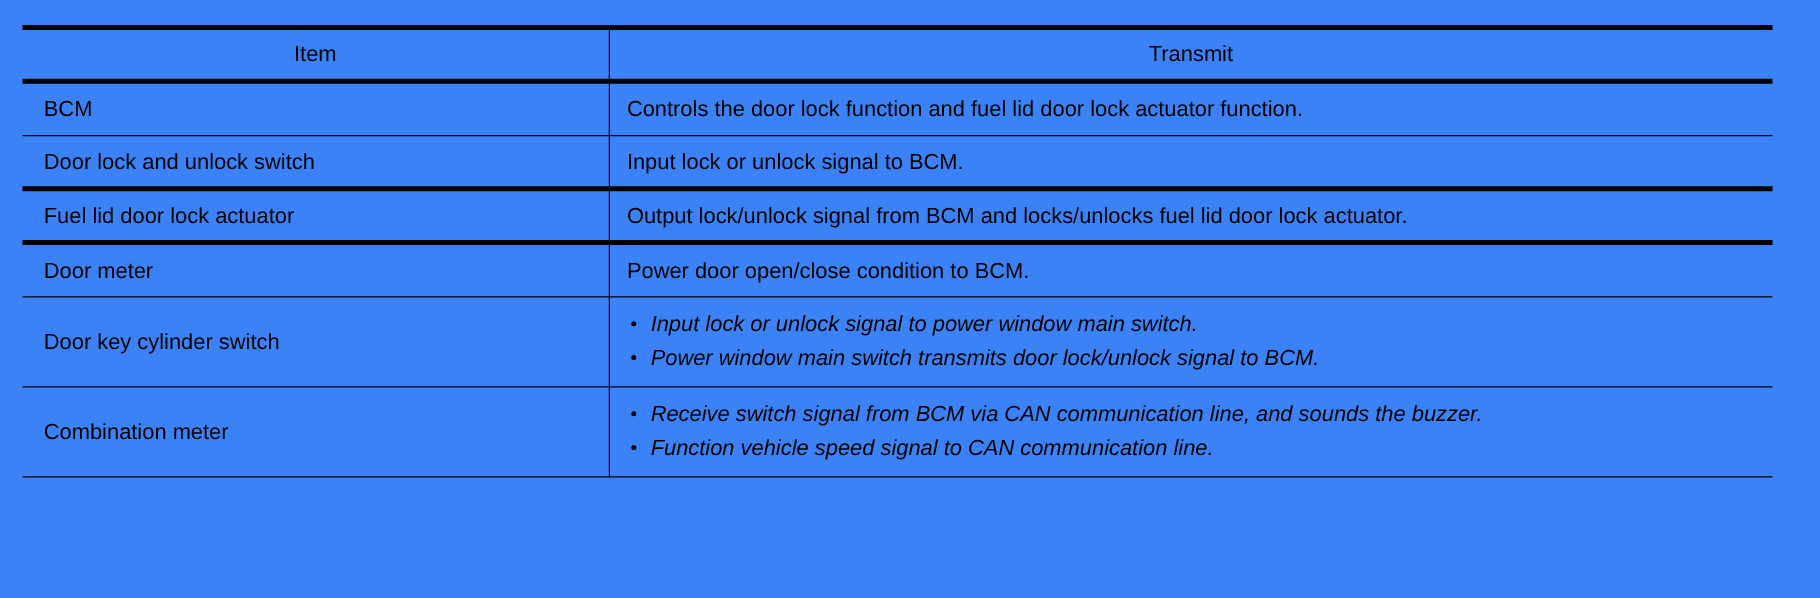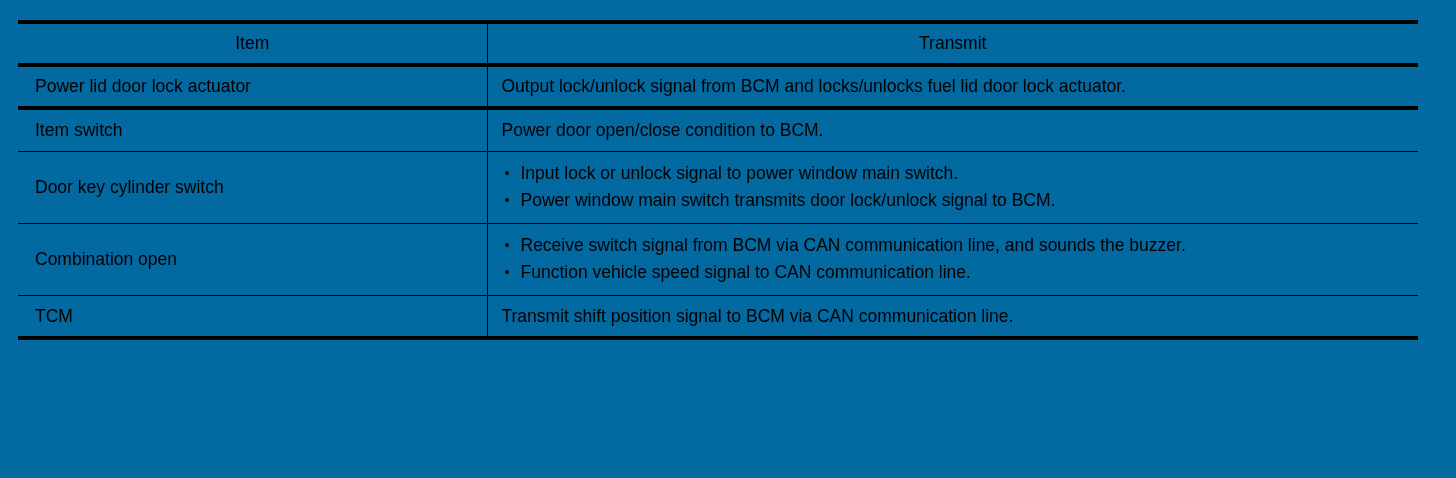--- a/index.html
+++ b/index.html
@@ -12,21 +12,21 @@
     height: 478px;
     font-family: "Liberation Sans", sans-serif;
     color: #000000;
     overflow: hidden;
   }
 
   #page {
     position: relative;
     width: 1456px;
     height: 478px;
-    background: #0369a1;
+    background: #3b82f6;
   }
 
   .spec-table {
     position: absolute;
     left: 18px;
     top: 20px;
     width: 1400px;
     border-collapse: collapse;
     table-layout: fixed;
   }
@@ -74,20 +74,21 @@
     border-bottom: 4.5px solid #000;
   }
 
   .row-single { height: 43px; }
   .row-double { height: 72px; }
 
   ul.bullets {
     list-style: none;
     margin: 0;
     padding: 0;
+    font-style: italic;
   }
   ul.bullets li {
     position: relative;
     padding-left: 19px;
     margin: 0 0 4px 0;
     font-size: 17.5px;
     line-height: 1.32;
   }
   ul.bullets li:last-child { margin-bottom: 0; }
   ul.bullets li::before {
@@ -114,54 +115,58 @@
 
     <thead>
       <tr>
         <th class="item-head">Item</th>
         <th class="func-head">Transmit</th>
       </tr>
     </thead>
 
     <tbody>
 
+      <tr class="rule-thin row-single">
+        <td class="item-cell">BCM</td>
+        <td class="func-cell">Controls the door lock function and fuel lid door lock actuator function.</td>
+      </tr>
 
+      <tr class="rule-thick row-single">
+        <td class="item-cell">Door lock and unlock switch</td>
+        <td class="func-cell">Input lock or unlock signal to BCM.</td>
+      </tr>
 
 
       <tr class="rule-thick row-single">
-        <td class="item-cell">Power lid door lock actuator</td>
+        <td class="item-cell">Fuel lid door lock actuator</td>
         <td class="func-cell">Output lock/unlock signal from BCM and locks/unlocks fuel lid door lock actuator.</td>
       </tr>
 
       <tr class="rule-thin row-single">
-        <td class="item-cell">Item switch</td>
+        <td class="item-cell">Door meter</td>
         <td class="func-cell">Power door open/close condition to BCM.</td>
       </tr>
 
       <tr class="rule-thin row-double">
         <td class="item-cell">Door key cylinder switch</td>
         <td class="func-cell">
           <ul class="bullets">
             <li>Input lock or unlock signal to power window main switch.</li>
             <li>Power window main switch transmits door lock/unlock signal to BCM.</li>
           </ul>
         </td>
       </tr>
 
       <tr class="rule-thin row-double">
-        <td class="item-cell">Combination open</td>
+        <td class="item-cell">Combination meter</td>
         <td class="func-cell">
           <ul class="bullets">
             <li>Receive switch signal from BCM via CAN communication line, and sounds the buzzer.</li>
             <li>Function vehicle speed signal to CAN communication line.</li>
           </ul>
         </td>
       </tr>
 
-      <tr class="last-row row-single">
-        <td class="item-cell">TCM</td>
-        <td class="func-cell">Transmit shift position signal to BCM via CAN communication line.</td>
-      </tr>
 
     </tbody>
   </table>
 
 </div>
 
 </body></html>

